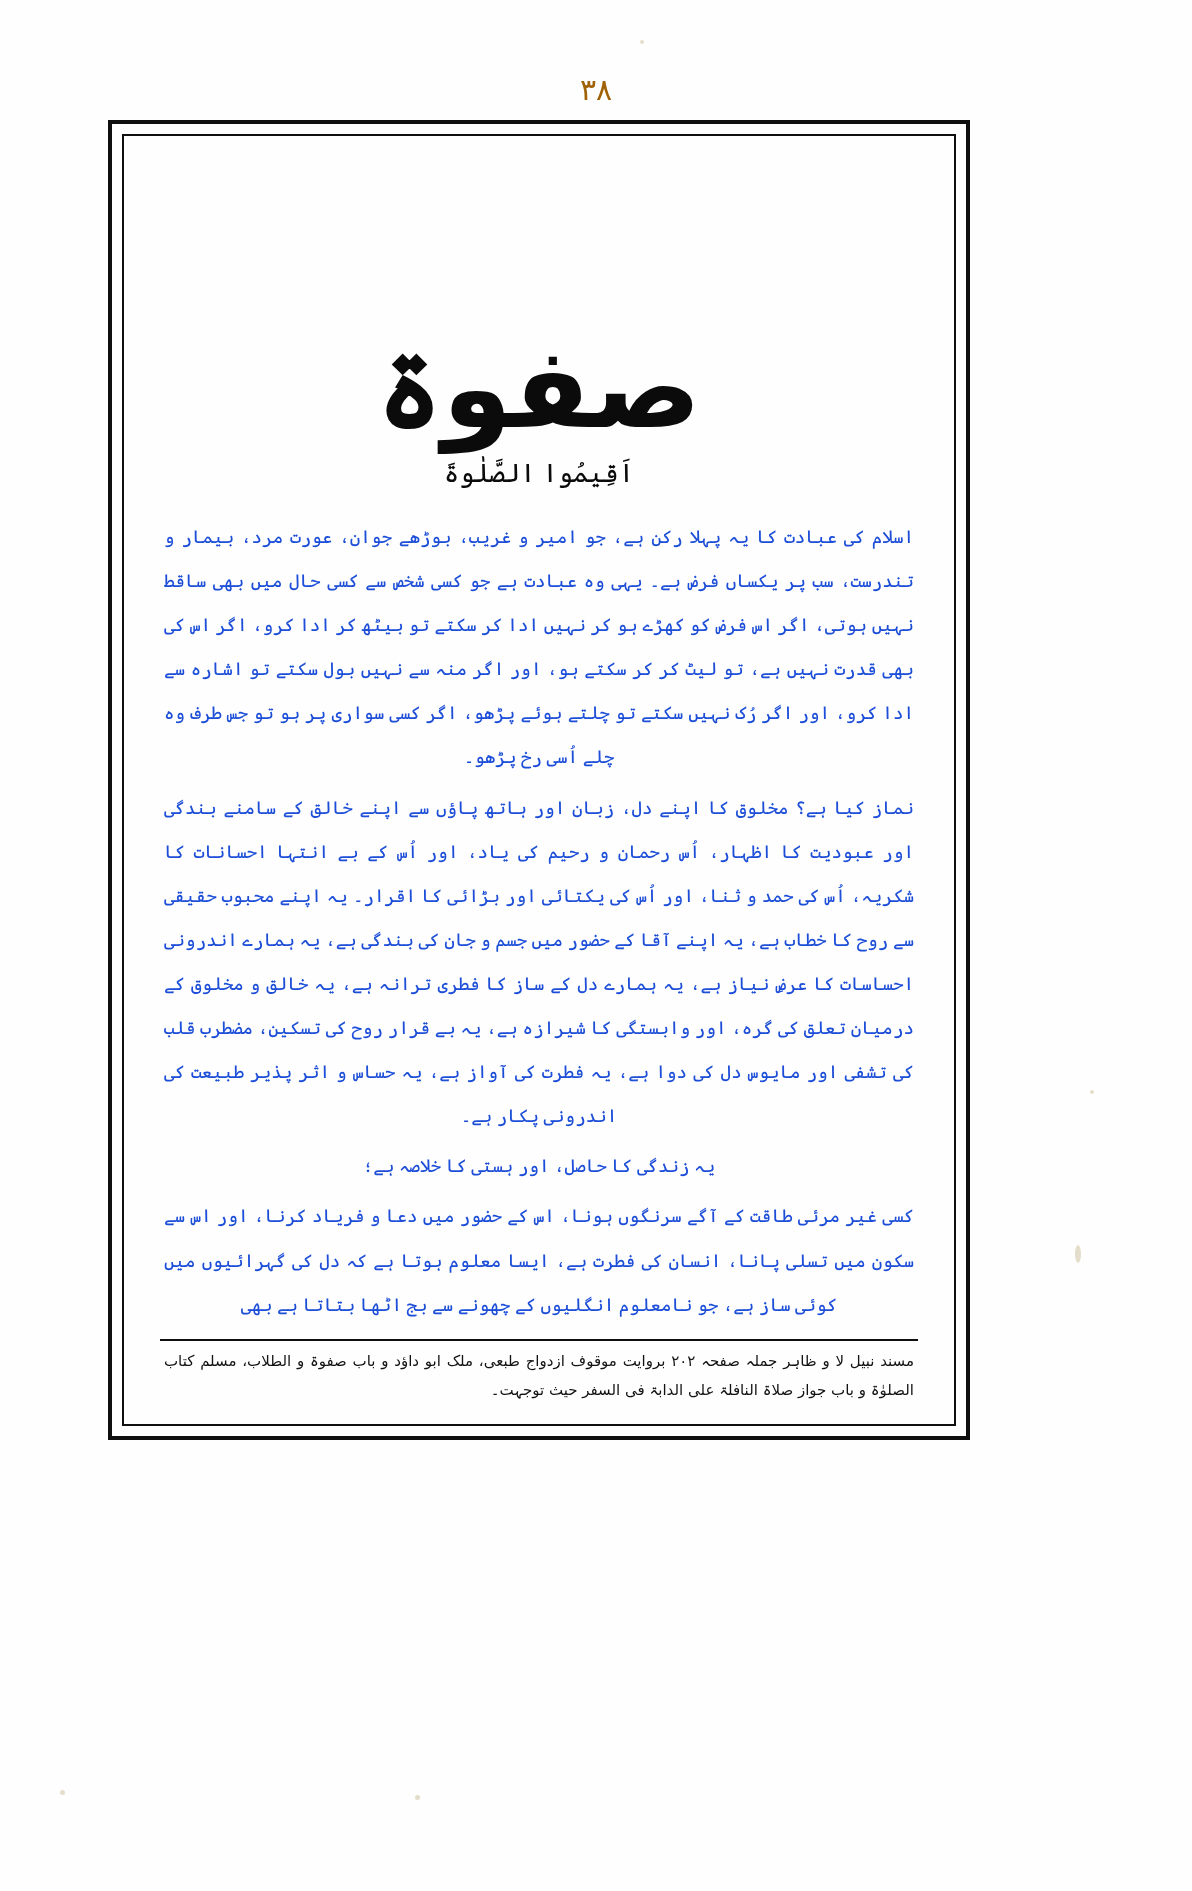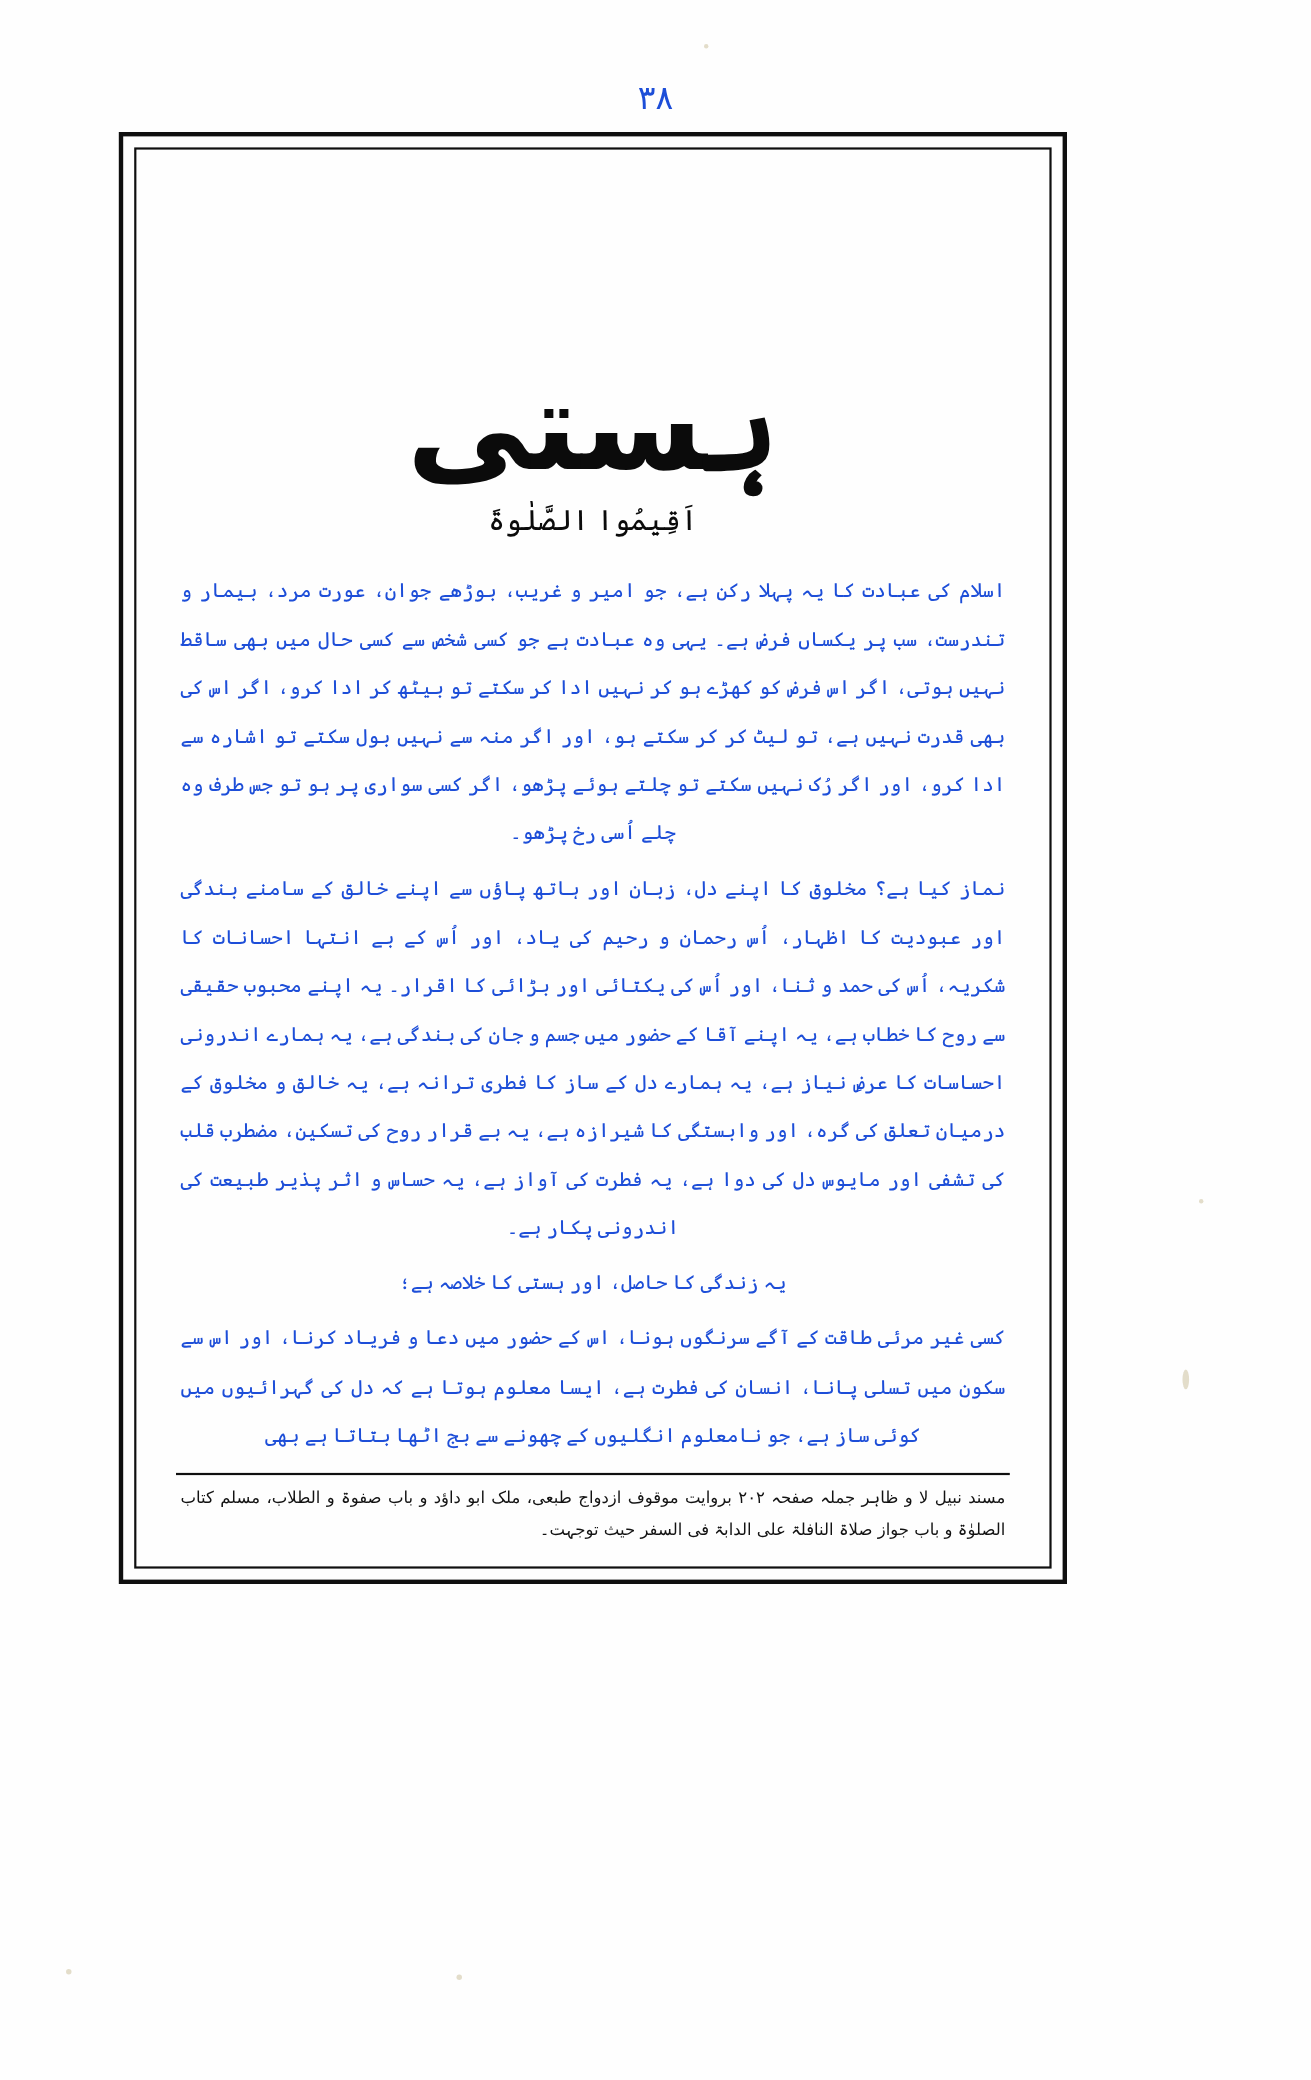--- a/index.html
+++ b/index.html
@@ -24,21 +24,21 @@
   }
 
   .page-number {
     position: absolute;
     top: 72px;
     left: 0;
     right: 0;
     text-align: center;
     font-size: 30px;
     letter-spacing: 1px;
-    color: #1d4ed8;
+    color: #a16207;
     font-family: "DejaVu Sans", sans-serif;
   }
 
   
   .frame-outer {
     position: absolute;
     top: 120px;
     left: 108px;
     width: 862px;
     height: 1320px;
@@ -134,21 +134,21 @@
 
 <div class="scan">
 
   <div class="page-number">۳۸</div>
 
   <div class="frame-outer">
     <div class="frame-inner">
       <div class="page-body">
 
         <div class="title-block">
-          <div class="chapter-title">ہستی</div>
+          <div class="chapter-title">صفوۃ</div>
           <div class="chapter-subtitle">اَقِيمُوا الصَّلٰوةَ</div>
         </div>
 
         <div class="body-text">
           <p>اسلام کی عبادت کا یہ پہلا رکن ہے، جو امیر و غریب، بوڑھے جوان، عورت مرد، بیمار و تندرست، سب پر یکساں فرض ہے۔ یہی وہ عبادت ہے جو کسی شخص سے کسی حال میں بھی ساقط نہیں ہوتی، اگر اس فرض کو کھڑے ہو کر نہیں ادا کر سکتے تو بیٹھ کر ادا کرو، اگر اس کی بھی قدرت نہیں ہے، تو لیٹ کر کر سکتے ہو، اور اگر منہ سے نہیں بول سکتے تو اشارہ سے ادا کرو، اور اگر رُک نہیں سکتے تو چلتے ہوئے پڑھو، اگر کسی سواری پر ہو تو جس طرف وہ چلے اُسی رخ پڑھو۔</p>
           <p>نماز کیا ہے؟ مخلوق کا اپنے دل، زبان اور ہاتھ پاؤں سے اپنے خالق کے سامنے بندگی اور عبودیت کا اظہار، اُس رحمان و رحیم کی یاد، اور اُس کے بے انتہا احسانات کا شکریہ، اُس کی حمد و ثنا، اور اُس کی یکتائی اور بڑائی کا اقرار۔ یہ اپنے محبوب حقیقی سے روح کا خطاب ہے، یہ اپنے آقا کے حضور میں جسم و جان کی بندگی ہے، یہ ہمارے اندرونی احساسات کا عرضِ نیاز ہے، یہ ہمارے دل کے ساز کا فطری ترانہ ہے، یہ خالق و مخلوق کے درمیان تعلق کی گرہ، اور وابستگی کا شیرازہ ہے، یہ بے قرار روح کی تسکین، مضطرب قلب کی تشفی اور مایوس دل کی دوا ہے، یہ فطرت کی آواز ہے، یہ حساس و اثر پذیر طبیعت کی اندرونی پکار ہے۔</p>
           <p class="para-center">یہ زندگی کا حاصل، اور ہستی کا خلاصہ ہے؛</p>
           <p>کسی غیر مرئی طاقت کے آگے سرنگوں ہونا، اس کے حضور میں دعا و فریاد کرنا، اور اس سے سکون میں تسلی پانا، انسان کی فطرت ہے، ایسا معلوم ہوتا ہے کہ دل کی گہرائیوں میں کوئی ساز ہے، جو نامعلوم انگلیوں کے چھونے سے بج اٹھا بتاتا ہے بھی</p>
         </div>
 

